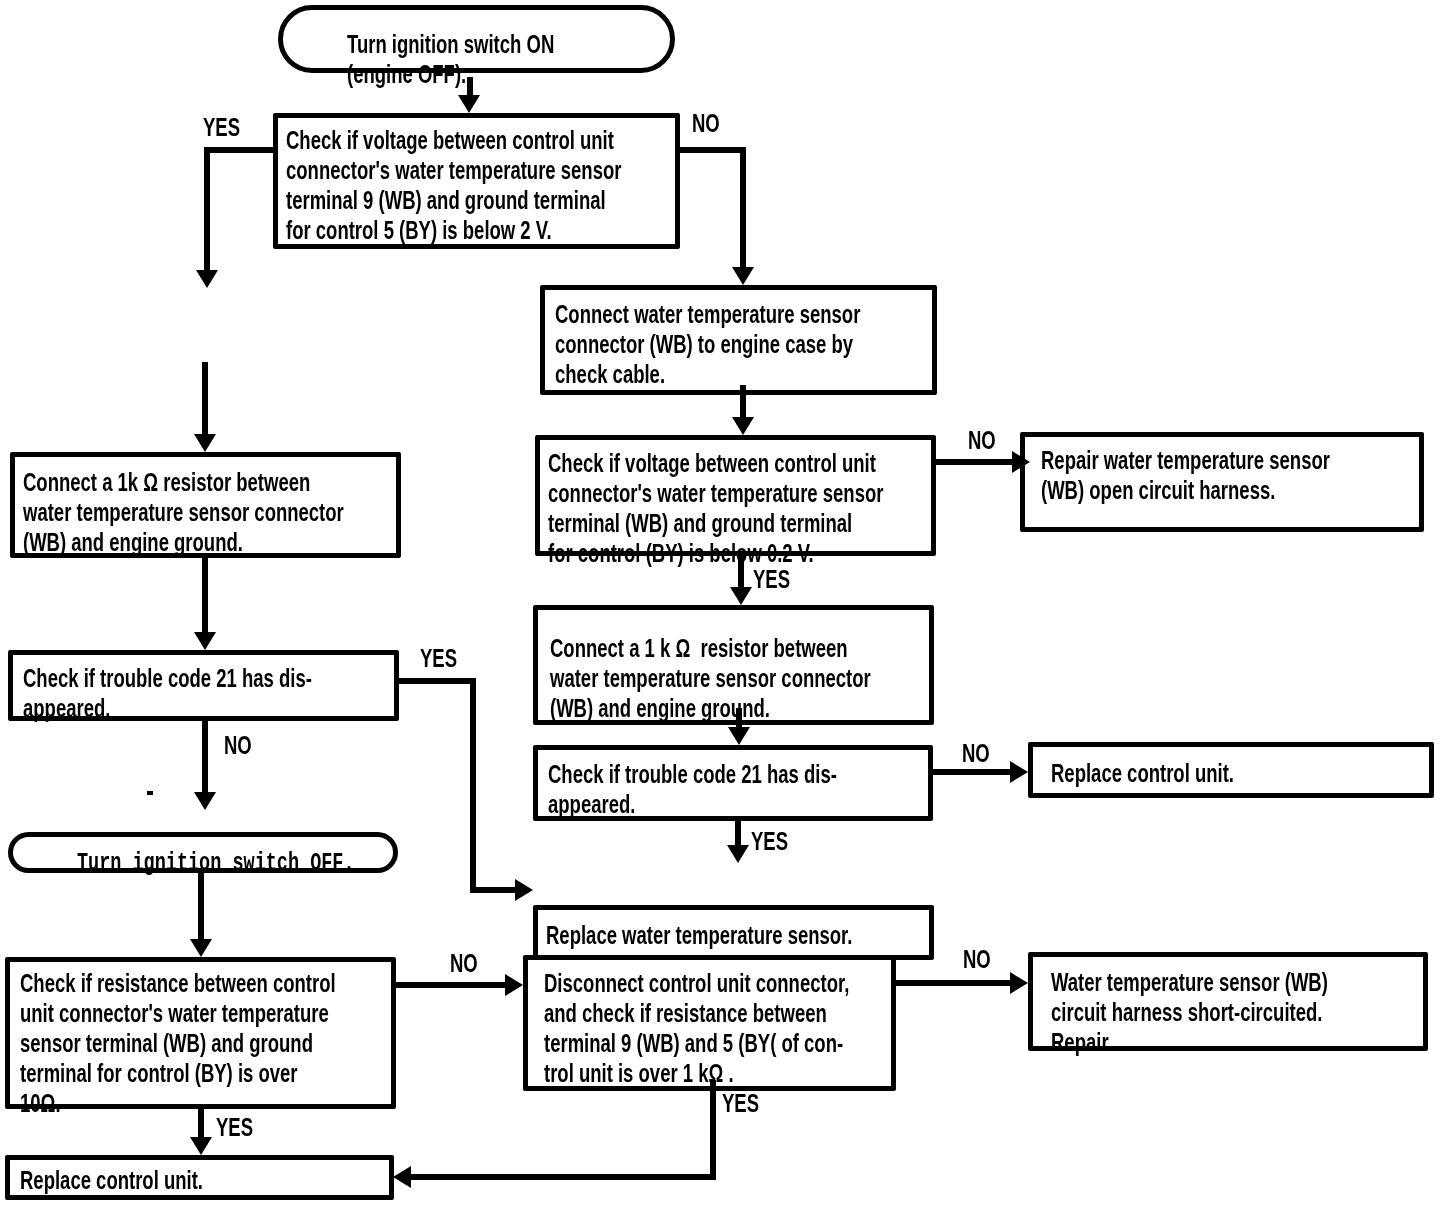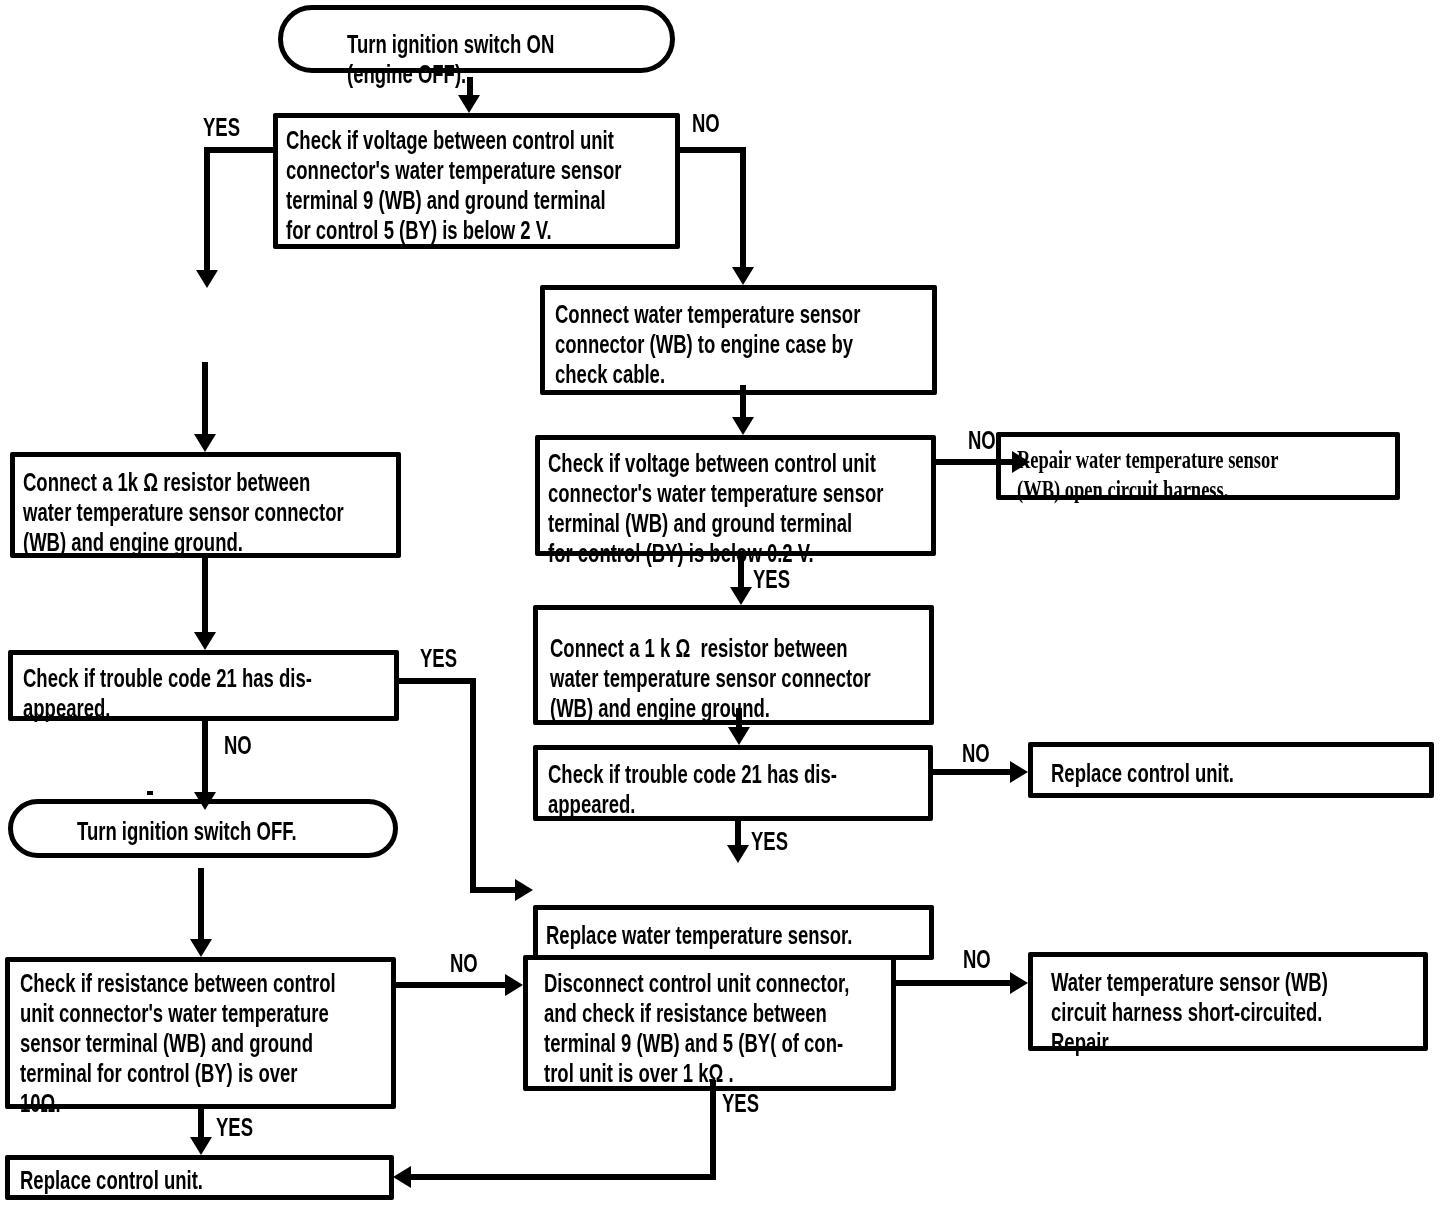--- a/index.html
+++ b/index.html
@@ -47,21 +47,21 @@
     <span class="t">Connect a 1k Ω resistor between
 water temperature sensor connector
 (WB) and engine ground.</span>
   </div>
 
   <div class="node" style="left:8px;top:650px;width:391px;height:71px;padding:8px 0 0 10px;">
     <span class="t">Check if trouble code 21 has dis-
 appeared.</span>
   </div>
 
-  <div class="node pill" style="left:8px;top:799px;width:390px;height:59px;padding:12px 0 0 64px;border-radius:30px;">
+  <div class="node pill" style="left:8px;top:832px;width:390px;height:41px;padding:12px 0 0 64px;border-radius:30px;font-family:Liberation Mono, monospace;">
     <span class="t">Turn ignition switch OFF.</span>
   </div>
 
   <div class="node" style="left:5px;top:957px;width:391px;height:152px;padding:6px 0 0 10px;">
     <span class="t">Check if resistance between control
 unit connector's water temperature
 sensor terminal (WB) and ground
 terminal for control (BY) is over
 10Ω.</span>
   </div>
@@ -98,21 +98,21 @@
     <span class="t">Replace water temperature sensor.</span>
   </div>
 
   <div class="node" style="left:523px;top:955px;width:373px;height:136px;padding:8px 0 0 16px;">
     <span class="t">Disconnect control unit connector,
 and check if resistance between
 terminal 9 (WB) and 5 (BY( of con-
 trol unit is over 1 kΩ .</span>
   </div>
 
-  <div class="node" style="left:996px;top:432px;width:404px;height:68px;padding:8px 0 0 16px;font-family:Liberation Serif, serif;">
+  <div class="node" style="left:1020px;top:432px;width:404px;height:100px;padding:8px 0 0 16px;">
     <span class="t">Repair water temperature sensor
 (WB) open circuit harness.</span>
   </div>
 
   <div class="node" style="left:1028px;top:742px;width:406px;height:56px;padding:11px 0 0 18px;">
     <span class="t">Replace control unit.</span>
   </div>
 
   <div class="node" style="left:1028px;top:952px;width:400px;height:99px;padding:10px 0 0 18px;">
     <span class="t">Water temperature sensor (WB)

